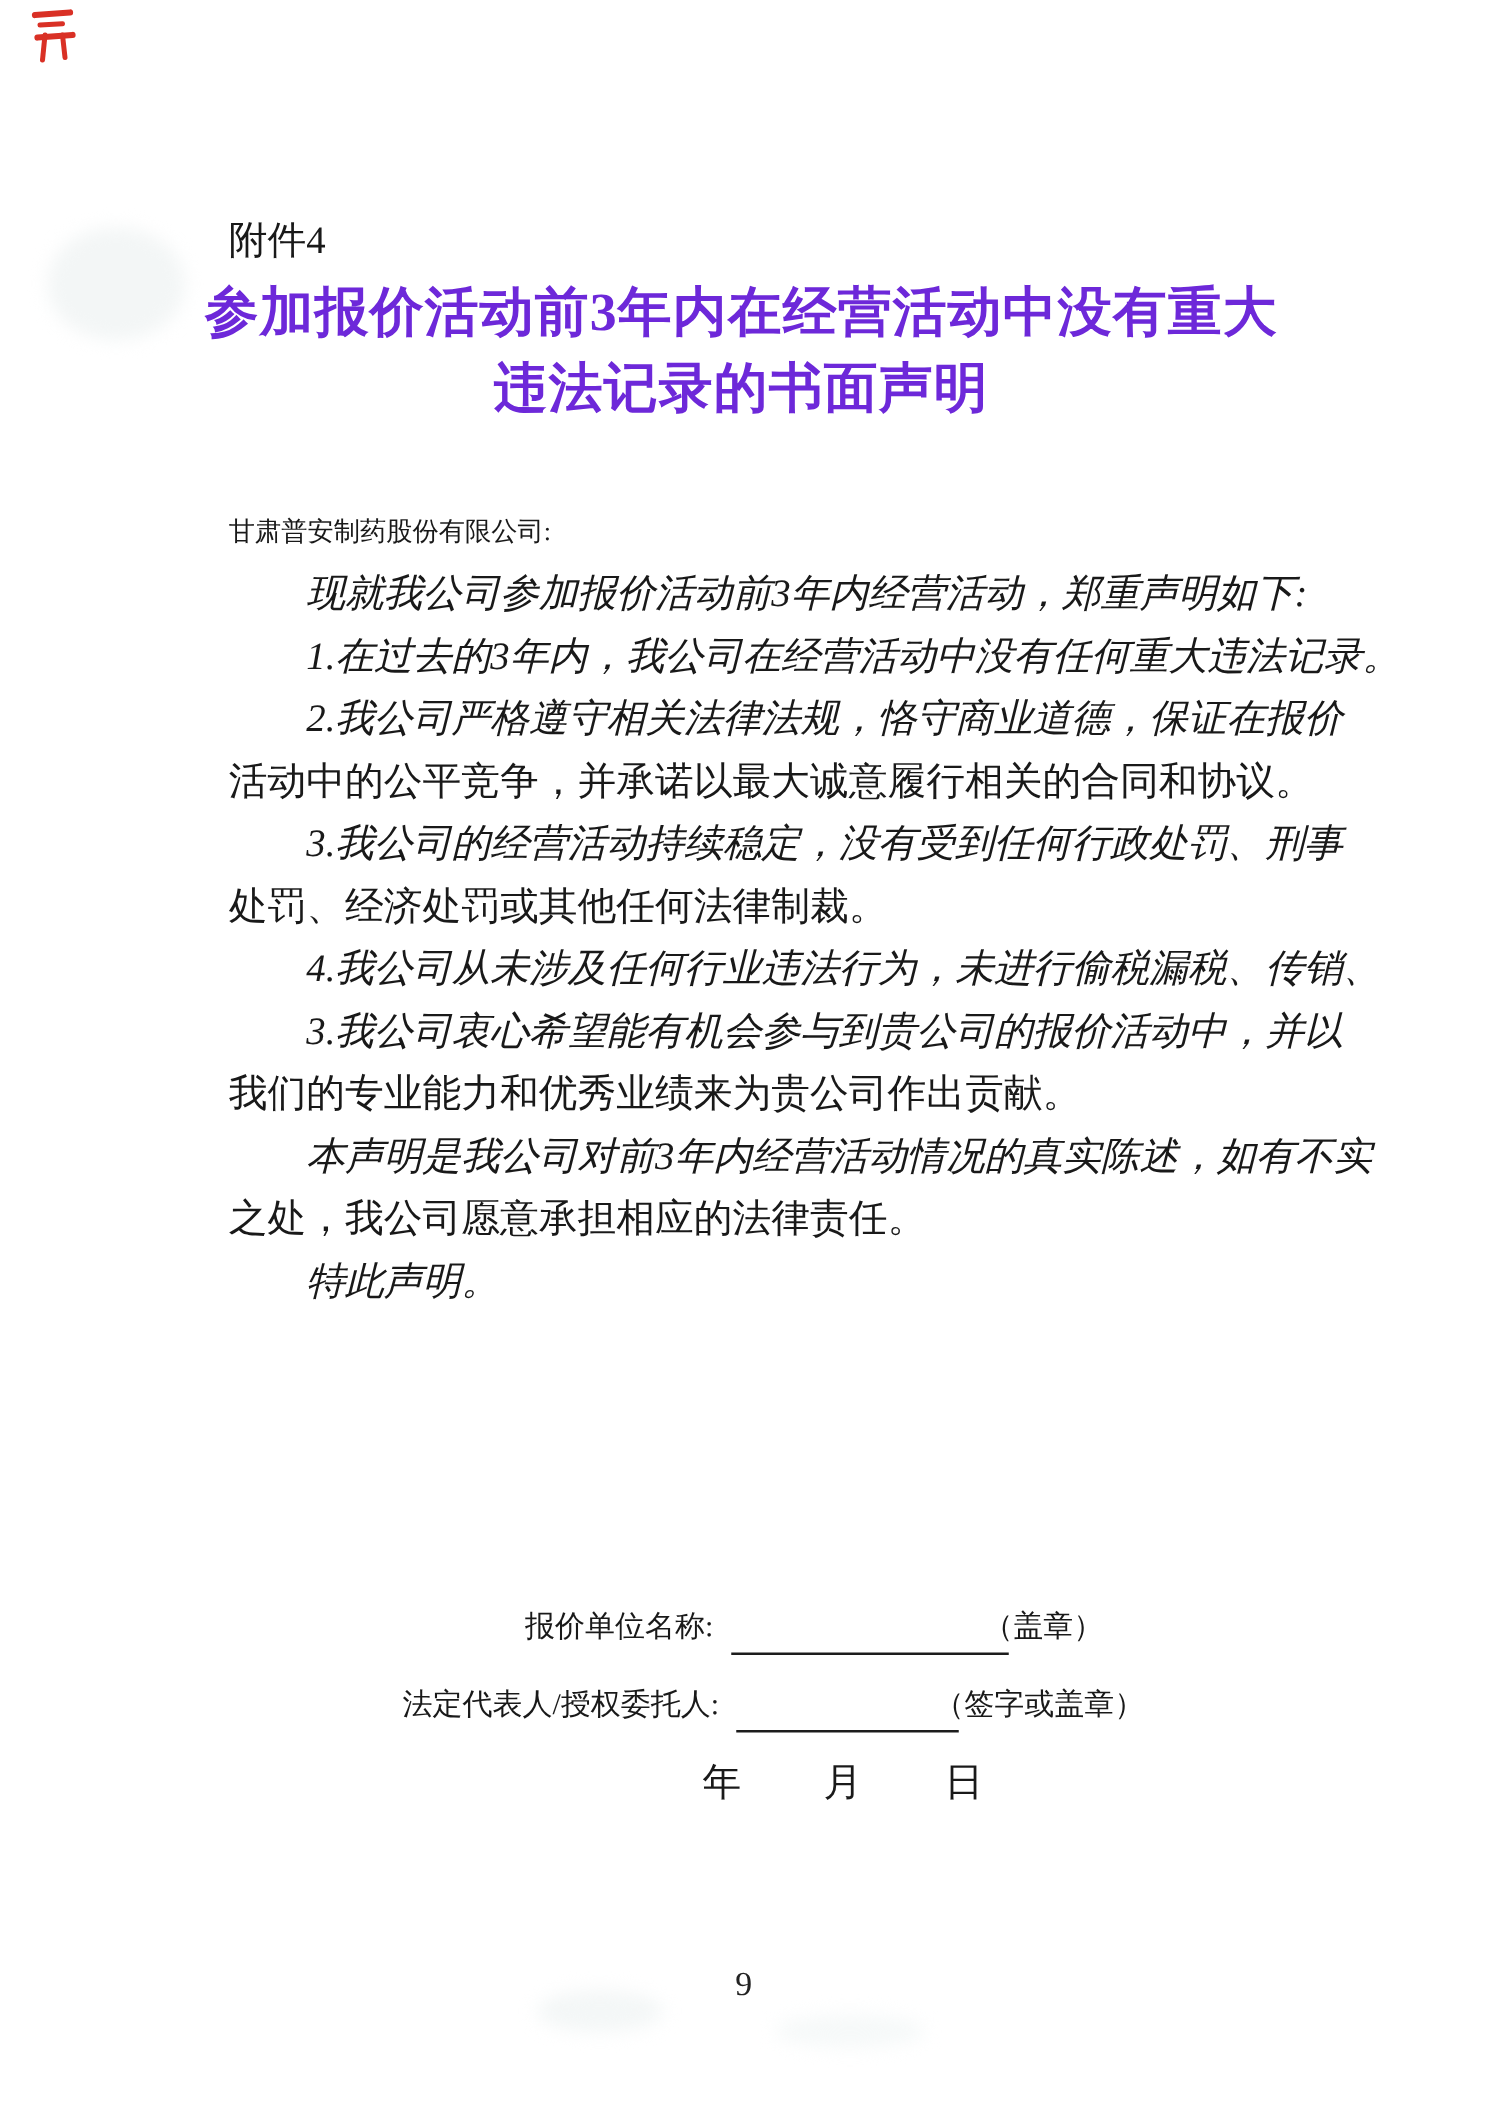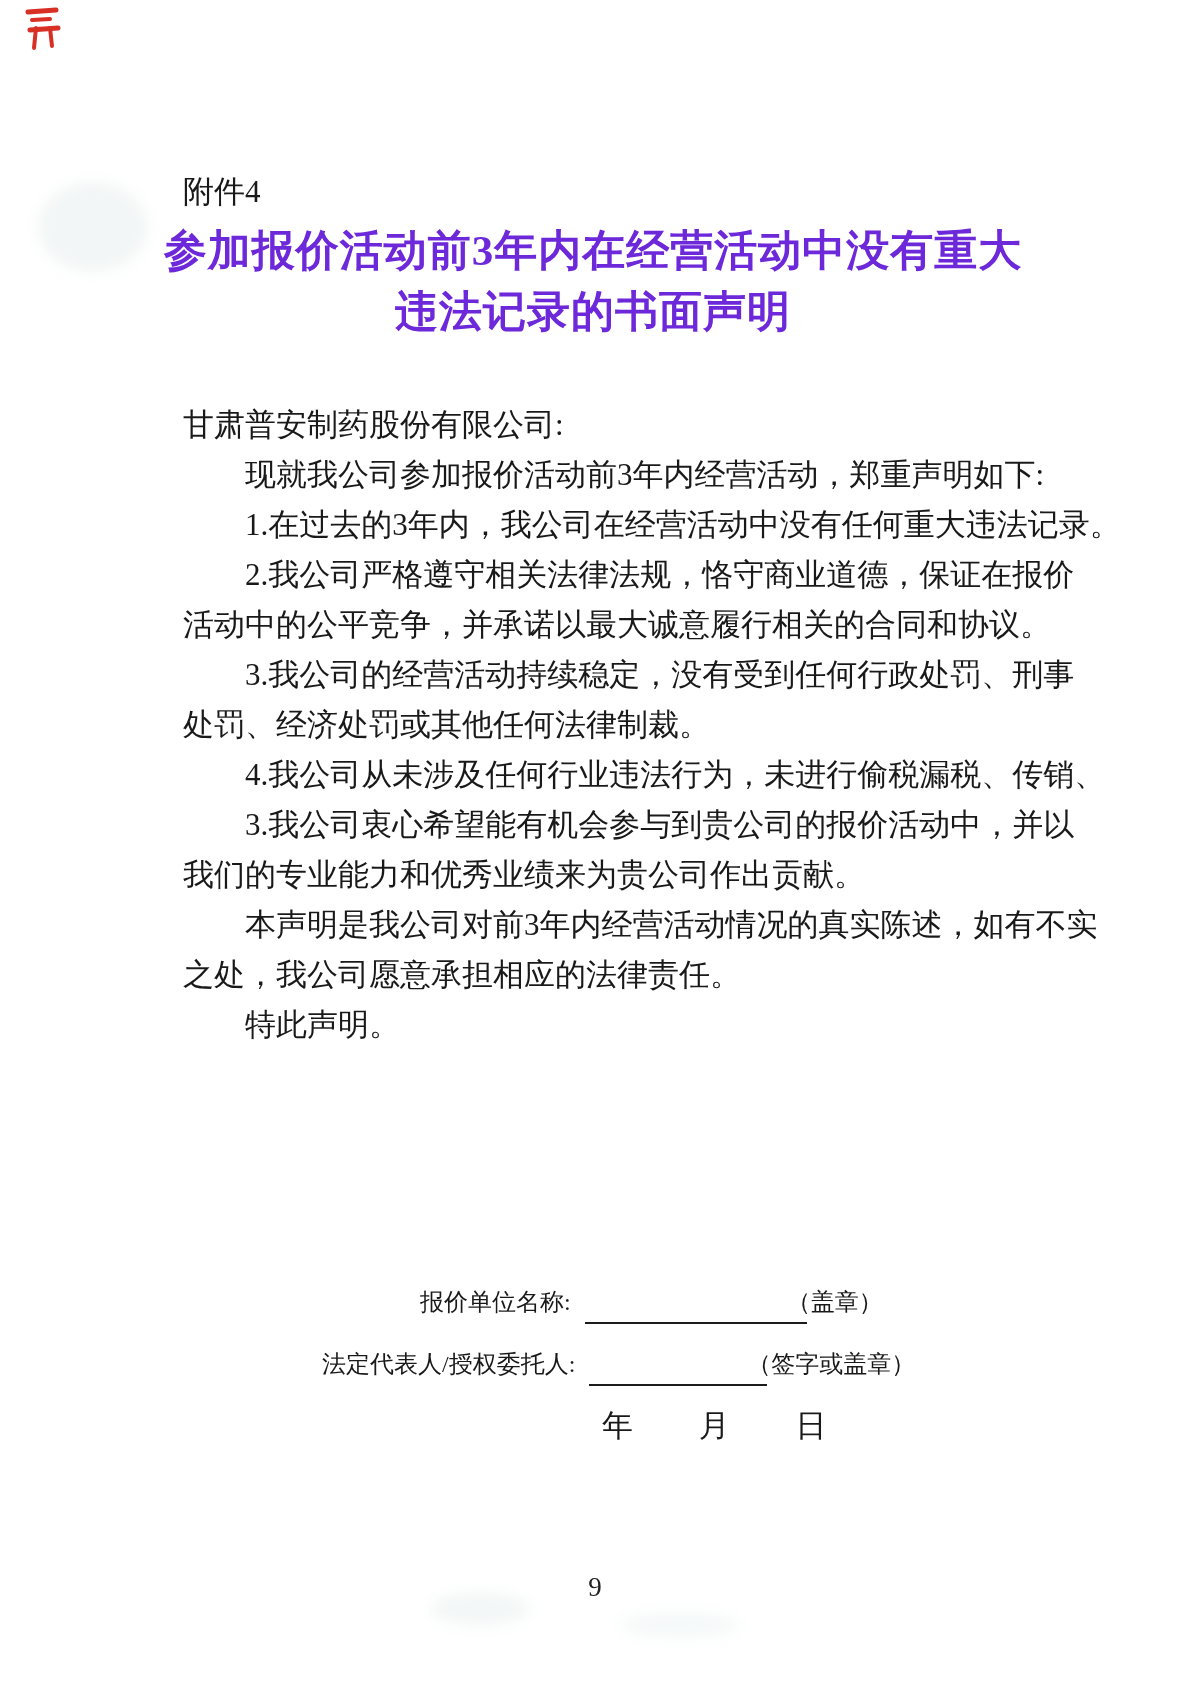--- a/index.html
+++ b/index.html
@@ -53,37 +53,37 @@
     font-weight: bold;
     font-size: 43px;
     line-height: 61px;
     letter-spacing: 1px;
     color: #6d28d9;
   }
   .salutation {
     position: absolute;
     left: 183px;
     top: 400px;
-    font-size: 31px;
+    font-size: 21px;
     line-height: 50px;
     white-space: nowrap;
   }
   .body-block {
     position: absolute;
     left: 183px;
     top: 450px;
     width: 840px;
     font-size: 31px;
     line-height: 50px;
   }
   .body-line {
     white-space: nowrap;
     height: 50px;
   }
-  .body-line.indent { padding-left: 62px; }
+  .body-line.indent { padding-left: 62px; font-style: italic; }
 
   .sig-row {
     position: absolute;
     font-size: 24px;
     line-height: 44px;
     white-space: nowrap;
   }
   .sig-org { left: 420px; top: 1280px; }
   .sig-rep { left: 322px; top: 1342px; }
   .blank-line {
@@ -97,21 +97,20 @@
   .blank-rep { width: 178px; }
   .sig-suffix { margin-left: -20px; }
 
   .date-row {
     position: absolute;
     left: 562px;
     top: 1406px;
     font-size: 31px;
     line-height: 40px;
     white-space: nowrap;
-    margin-left: 40px;
   }
   .date-row span { margin-right: 58px; }
   .date-row span:last-child { margin-right: 0; }
 
   .page-number {
     position: absolute;
     left: 0;
     top: 1572px;
     width: 1190px;
     text-align: center;

